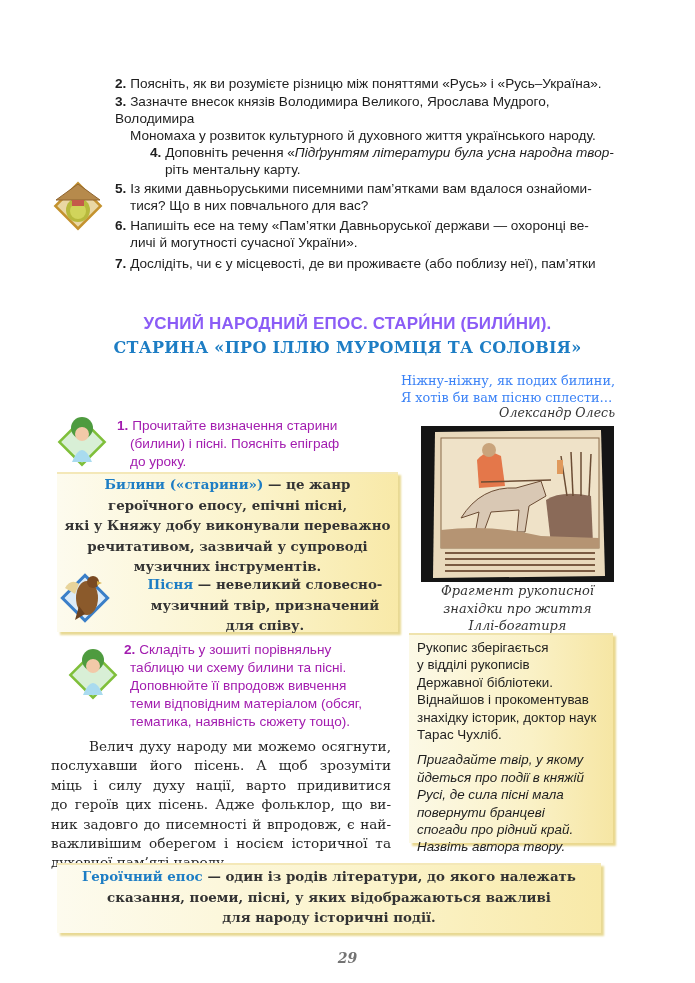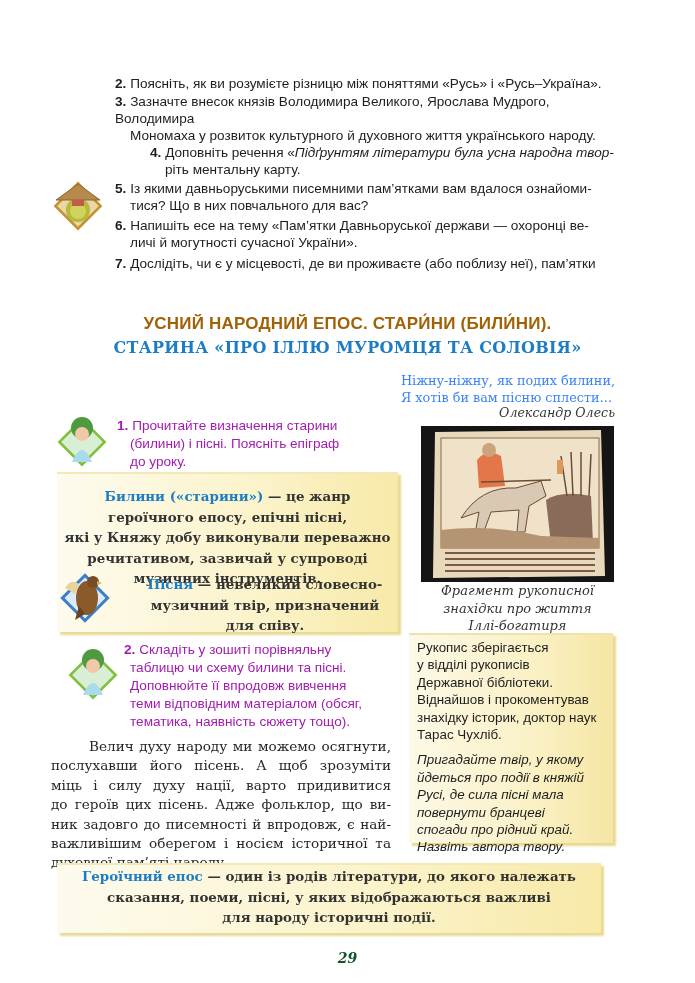--- a/index.html
+++ b/index.html
@@ -8,21 +8,21 @@
 
     
     .q { position: absolute; left: 115px; width: 510px; font-family: "Liberation Sans", sans-serif; font-size: 13.6px; line-height: 17px; color: #1e1e1e; }
     .q .num { font-weight: bold; }
     .q .cont { padding-left: 15px; display: block; }
     .q i { font-style: italic; }
 
     .icon-diamond { position: absolute; }
 
     
-    .title1 { position: absolute; left: 0; width: 695px; top: 314px; text-align: center; font-family: "Liberation Sans", sans-serif; font-weight: bold; font-size: 17px; color: #a16207; letter-spacing: 0.2px; }
+    .title1 { position: absolute; left: 0; width: 695px; top: 314px; text-align: center; font-family: "Liberation Sans", sans-serif; font-weight: bold; font-size: 17px; color: #8b5cf6; letter-spacing: 0.2px; }
     .title2 { position: absolute; left: 0; width: 695px; top: 338px; text-align: center; font-family: "DejaVu Serif", serif; font-weight: bold; font-size: 16px; color: #1d7dc4; letter-spacing: 0.3px; }
 
     
     .epi { position: absolute; right: 80px; top: 372px; text-align: left; font-family: "DejaVu Serif", serif; font-size: 12.8px; line-height: 17px; color: #3b82f6; }
     .epi-author { position: absolute; right: 80px; top: 405px; font-family: "DejaVu Serif", serif; font-style: italic; font-size: 12.6px; color: #333; }
 
     
     .task { position: absolute; font-family: "Liberation Sans", sans-serif; font-size: 13.6px; line-height: 18px; color: #a21caf; }
     .task b { font-weight: bold; }
 
@@ -36,21 +36,21 @@
     .caption { position: absolute; left: 405px; width: 225px; top: 582px; text-align: center; font-family: "DejaVu Serif", serif; font-style: italic; font-size: 13px; line-height: 17.5px; color: #333; }
 
     .side-box { position: absolute; left: 409px; top: 633px; width: 204px; height: 210px; background: linear-gradient(90deg, #fcf9e6 0%, #faf1c6 60%, #f6e6a4 100%); box-shadow: 3px 3px 2px #ead88e; border-top: 2px solid #efe3ad; padding: 4px 0 0 8px; }
     .side-box p { font-family: "Liberation Sans", sans-serif; font-size: 13.4px; line-height: 17.4px; color: #1e1e1e; }
     .side-box p.it { font-style: italic; margin-top: 8px; }
 
     .body-text { position: absolute; left: 51px; width: 340px; top: 737px; font-family: "DejaVu Serif", serif; font-size: 13.6px; line-height: 19.4px; color: #262626; text-align: justify; }
     .body-text .line { display: block; text-align: justify; text-align-last: justify; white-space: nowrap; }
     .body-text .line.last { text-align-last: left; }
 
-    .page-num { position: absolute; left: 0; width: 695px; top: 950px; text-align: center; font-family: "DejaVu Serif", serif; font-style: italic; font-weight: bold; font-size: 14px; color: #14532d; }
+    .page-num { position: absolute; left: 0; width: 695px; top: 950px; text-align: center; font-family: "DejaVu Serif", serif; font-style: italic; font-weight: bold; font-size: 14px; color: #737373; }
   </style>
 </head>
 <body>
 
 <div class="q" style="top:75px;">
   <span class="num">2.</span>
   <span>Поясніть, як ви розумієте різницю між поняттями «Русь» і «Русь–Україна».</span>
 </div>
 <div class="q" style="top:93px;">
   <span class="num">3.</span>
@@ -106,21 +106,21 @@
   </svg>
 </div>
 
 <div class="task" style="left:117px; top:417px; width:230px;">
   <div><b>1.</b> <span>Прочитайте визначення старини</span></div>
   <div style="padding-left:13px;">(билини) і пісні. Поясніть епіграф</div>
   <div style="padding-left:13px;">до уроку.</div>
 </div>
 
 <div class="ybox" style="left:57px; top:472px; width:341px; height:160px;"></div>
-<div class="def-text" style="position:absolute; left:60px; width:335px; top:474px;margin-top:12px;">
+<div class="def-text" style="position:absolute; left:60px; width:335px; top:474px;">
   <div><span class="def-term">Билини («старини»)</span><span> — це жанр</span></div>
   <div>героїчного епосу, епічні пісні,</div>
   <div>які у Княжу добу виконували переважно</div>
   <div>речитативом, зазвичай у супроводі</div>
   <div>музичних інструментів.</div>
 </div>
 
 <div class="icon-diamond" style="left:57px; top:568px; width:56px; height:58px;">
   <svg width="56" height="58" viewBox="0 0 56 58">
     <rect x="12" y="14" width="32" height="32" transform="rotate(45 28 30)" fill="#dcebf8" stroke="#3a7fc8" stroke-width="3"></rect>

